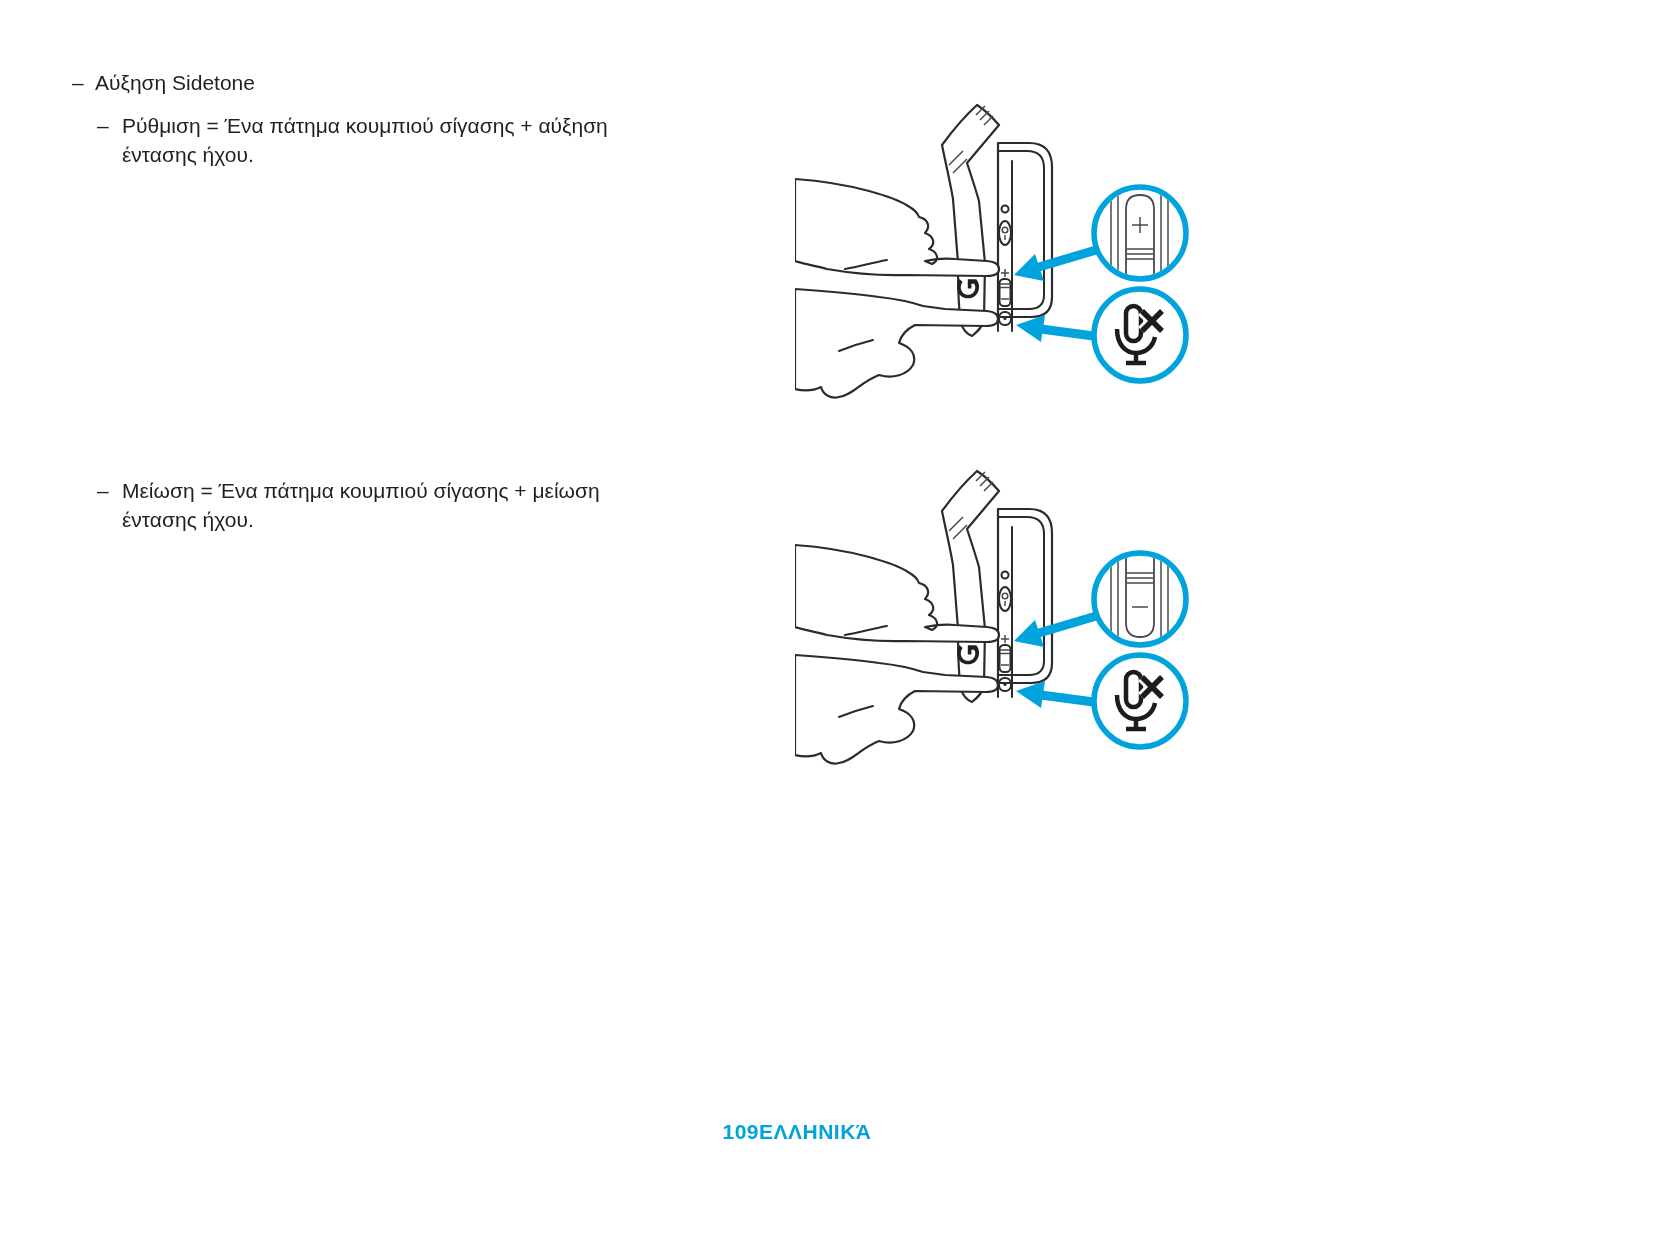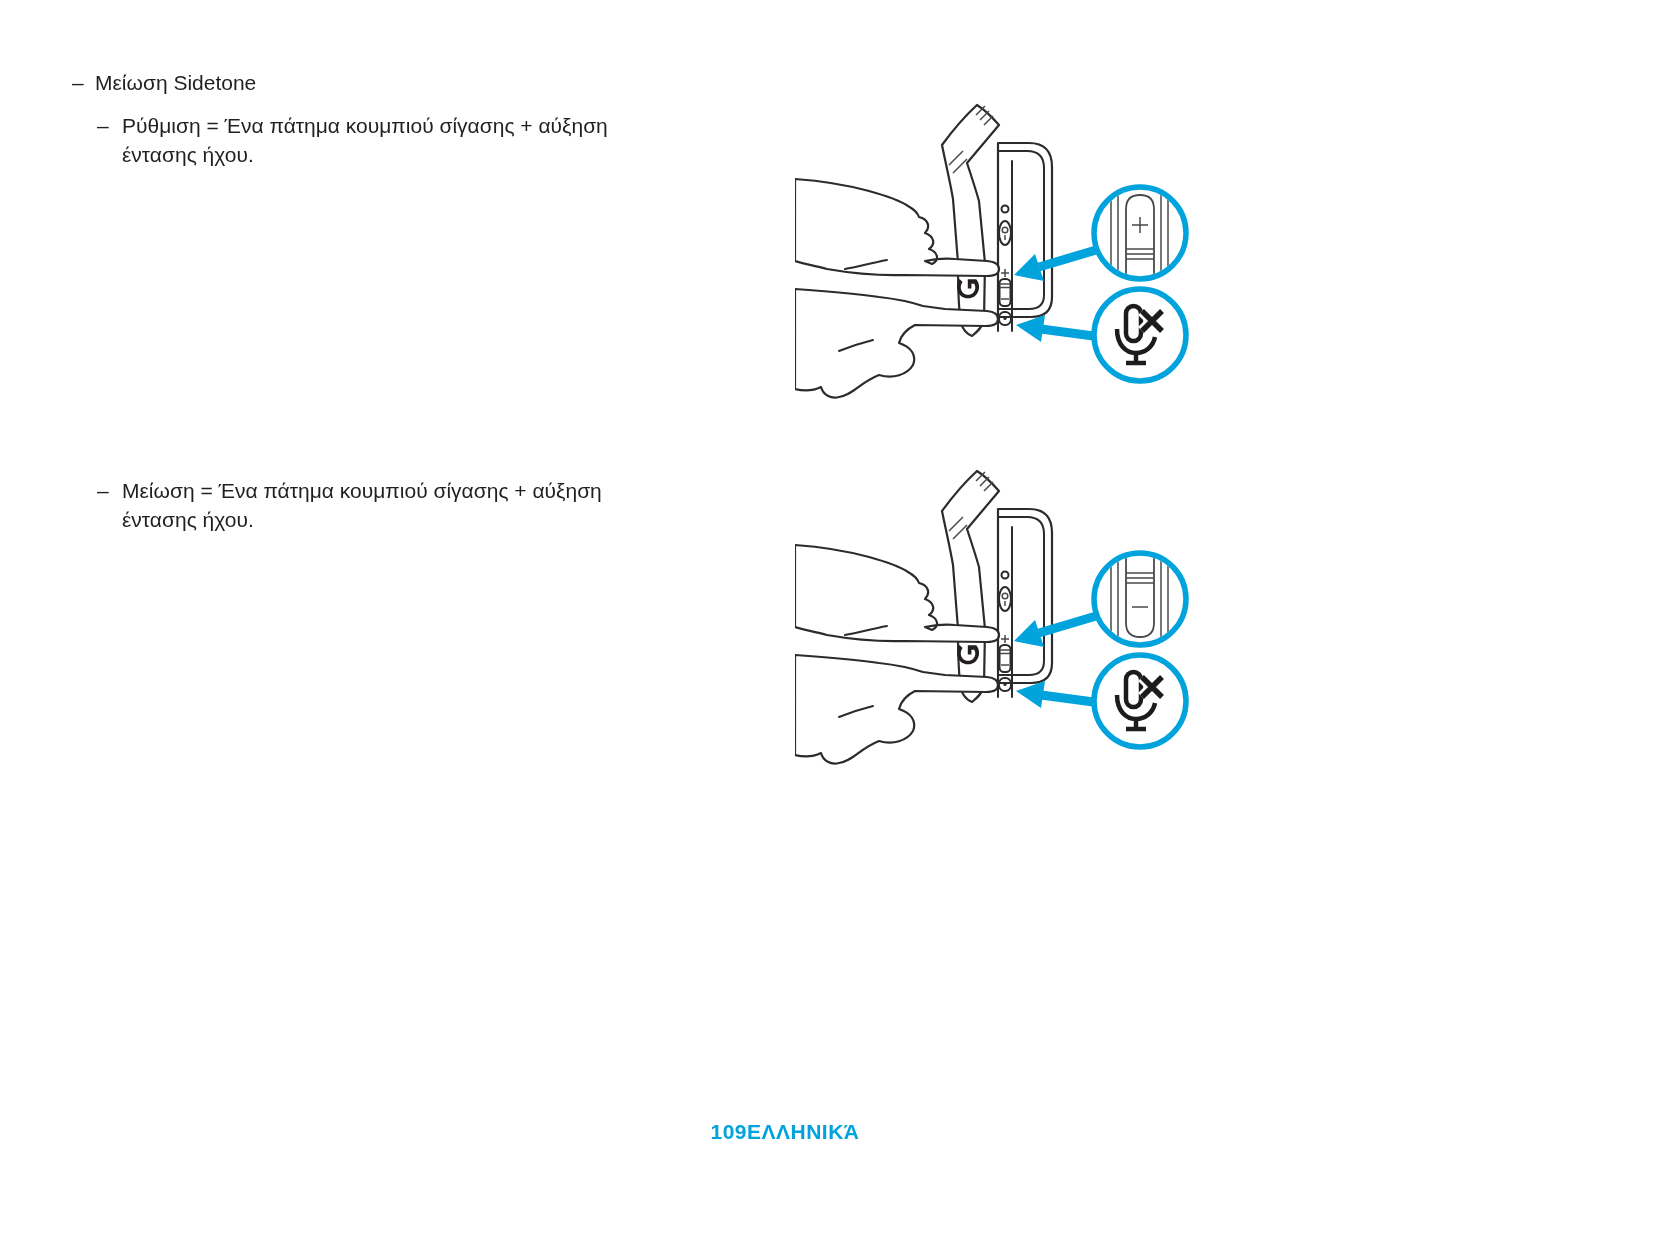--- a/index.html
+++ b/index.html
@@ -16,21 +16,21 @@
   .li.lvl2{font-size:21px;line-height:29px;}
   .li.lvl2 .dash{width:25px;}
   .li.b2{left:97px;top:111px;}
   .li.b3{left:97px;top:476px;}
   .li.lvl2 .txt{width:488px;}
   figure{position:absolute;margin:0;width:420px;height:300px;}
   #fig1{left:795px;top:103px;}
   #fig2{left:795px;top:469px;}
   figure svg{display:block;width:420px;height:300px;}
   .footer{
-    position:absolute;left:0;top:1120px;width:1570px;
+    position:absolute;left:12px;top:1120px;width:1570px;
     display:flex;justify-content:center;align-items:flex-end;
     font-size:21px;font-weight:bold;color:var(--accent,#00a3dc);
     letter-spacing:0.5px;
   }
   .defs-hidden{position:absolute;width:0;height:0;overflow:hidden;}
   
   .ink{stroke:#2b2b2b;stroke-width:2;fill:none;stroke-linecap:round;stroke-linejoin:round;}
   .inkfill{stroke:#2b2b2b;stroke-width:2.2;fill:#ffffff;stroke-linejoin:round;}
   .thin{stroke:#4a4a4a;stroke-width:1.5;fill:none;}
   .accent-stroke{stroke:var(--accent,#00a3dc);}
@@ -114,31 +114,31 @@
         <path d="M-1,-26 L19,-6 M19,-26 L-1,-6" stroke="#1c1c1c" stroke-width="5.5"></path>
         <path d="M-7,16 L-7,25 M-17,26 L3,26" stroke="#1c1c1c" stroke-width="4.5"></path>
       </g>
     </g>
   </defs>
 </svg>
 
 <main>
   <div class="li lvl1">
     <span class="dash">–</span>
-    <span class="txt">Μείωση Sidetone</span>
+    <span class="txt">Αύξηση Sidetone</span>
   </div>
 
   <div class="li lvl2 b2">
     <span class="dash">–</span>
     <span class="txt">Ρύθμιση = Ένα πάτημα κουμπιού σίγασης + αύξηση έντασης ήχου.</span>
   </div>
 
   <div class="li lvl2 b3">
     <span class="dash">–</span>
-    <span class="txt">Μείωση = Ένα πάτημα κουμπιού σίγασης + αύξηση έντασης ήχου.</span>
+    <span class="txt">Μείωση = Ένα πάτημα κουμπιού σίγασης + μείωση έντασης ήχου.</span>
   </div>
 
   <figure id="fig1">
     <svg viewBox="0 0 420 300">
       <use href="#scene"></use>
       <g>
         <line class="accent-stroke" x1="338" y1="136" x2="244" y2="164" stroke-width="9"></line>
         <polygon class="accent-fill" points="219,172 240,151 249,178"></polygon>
       </g>
       <g>

